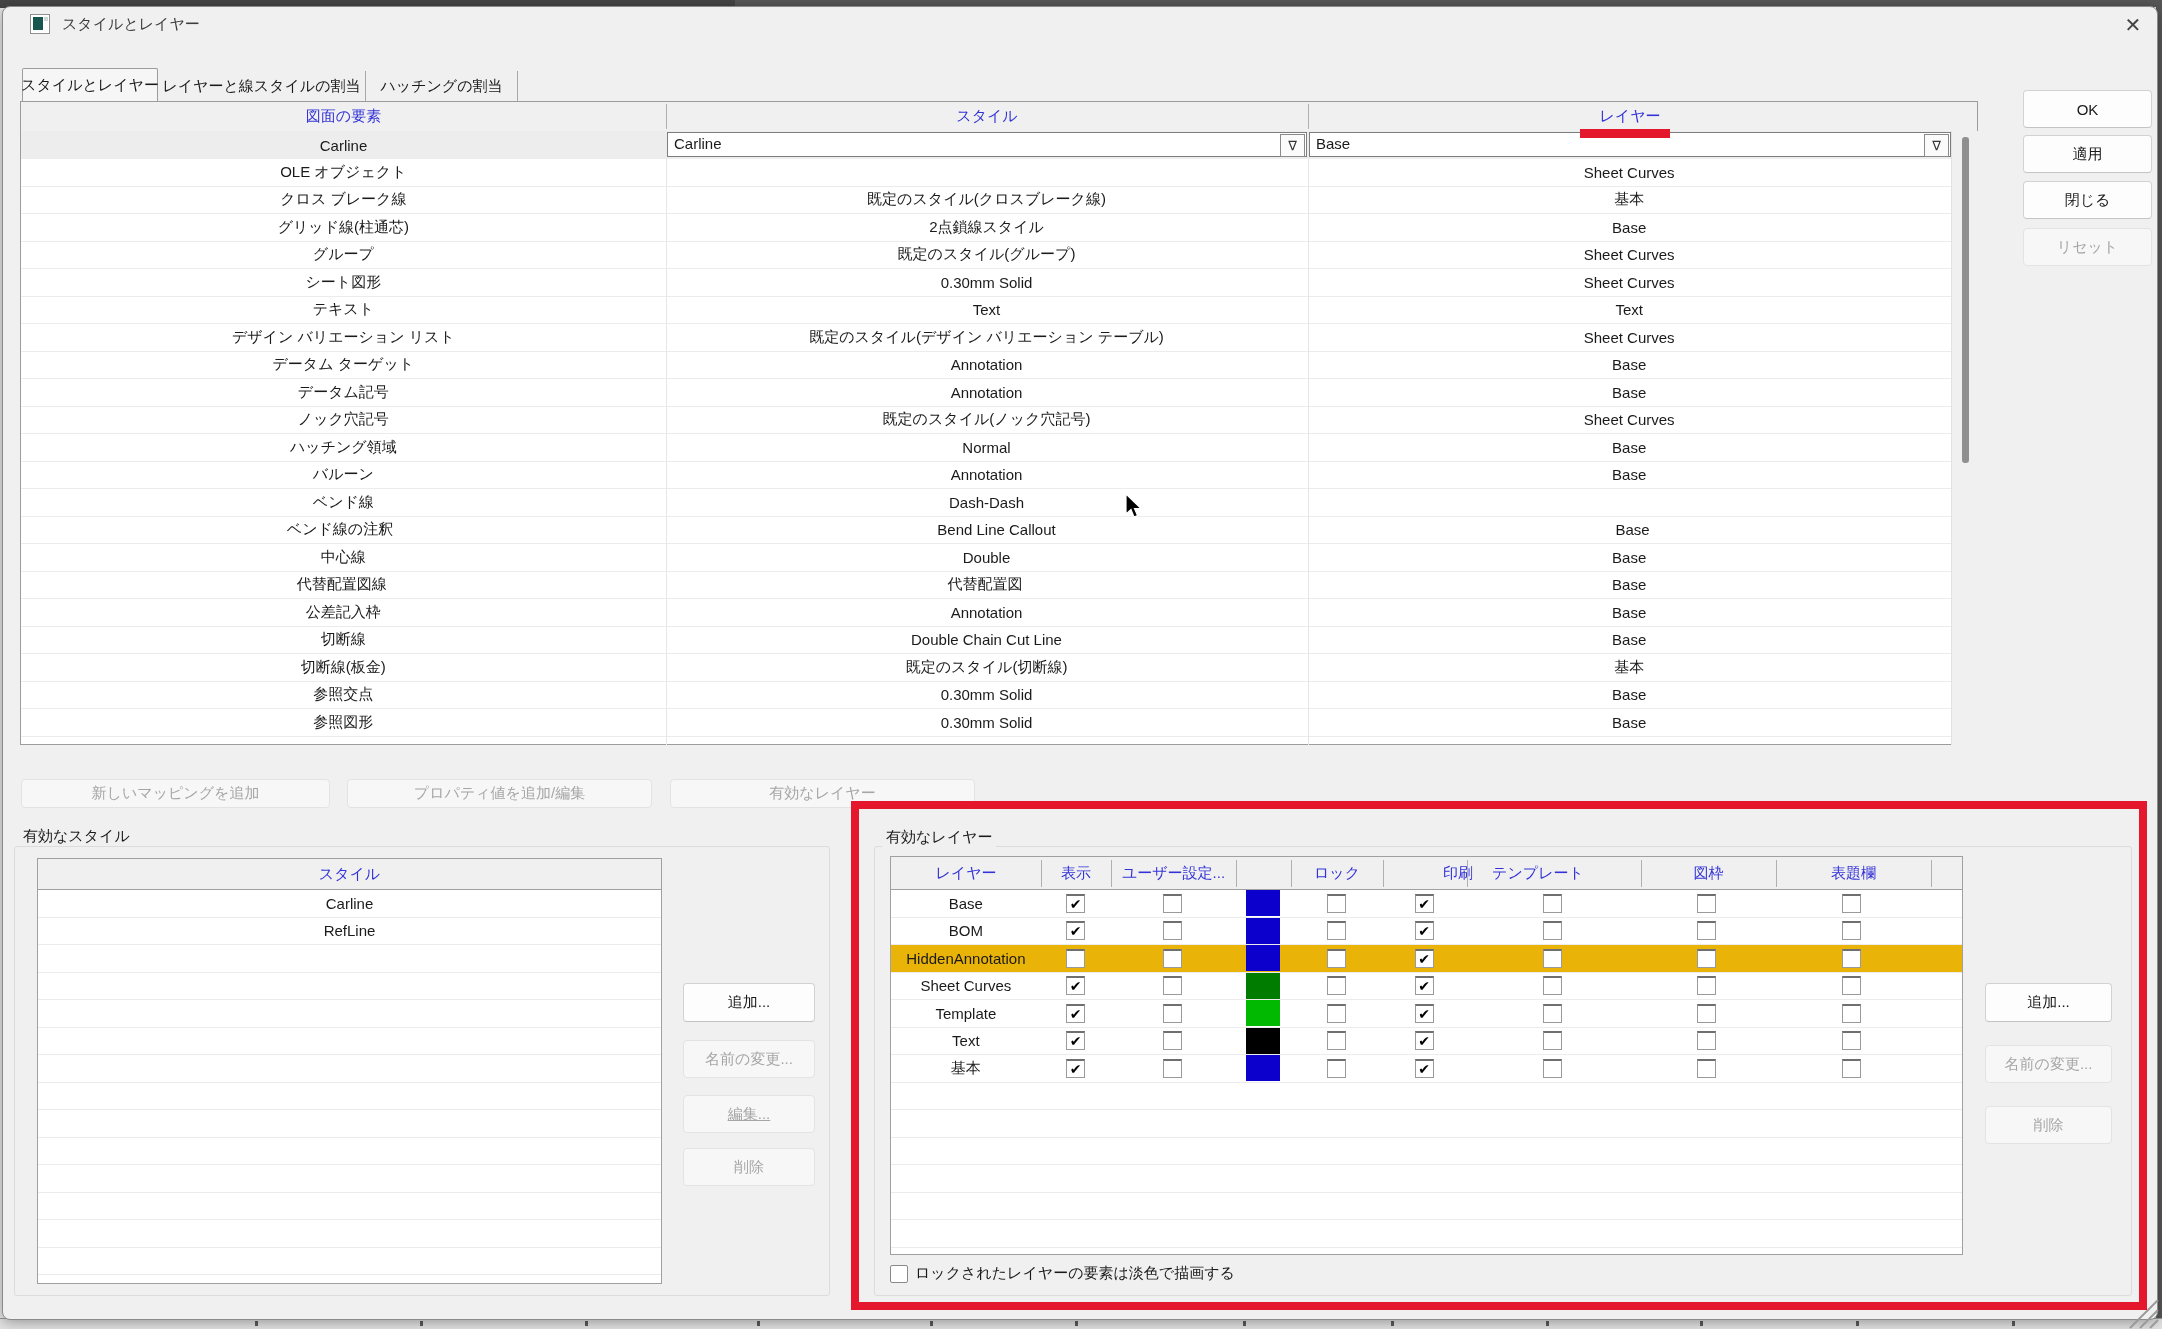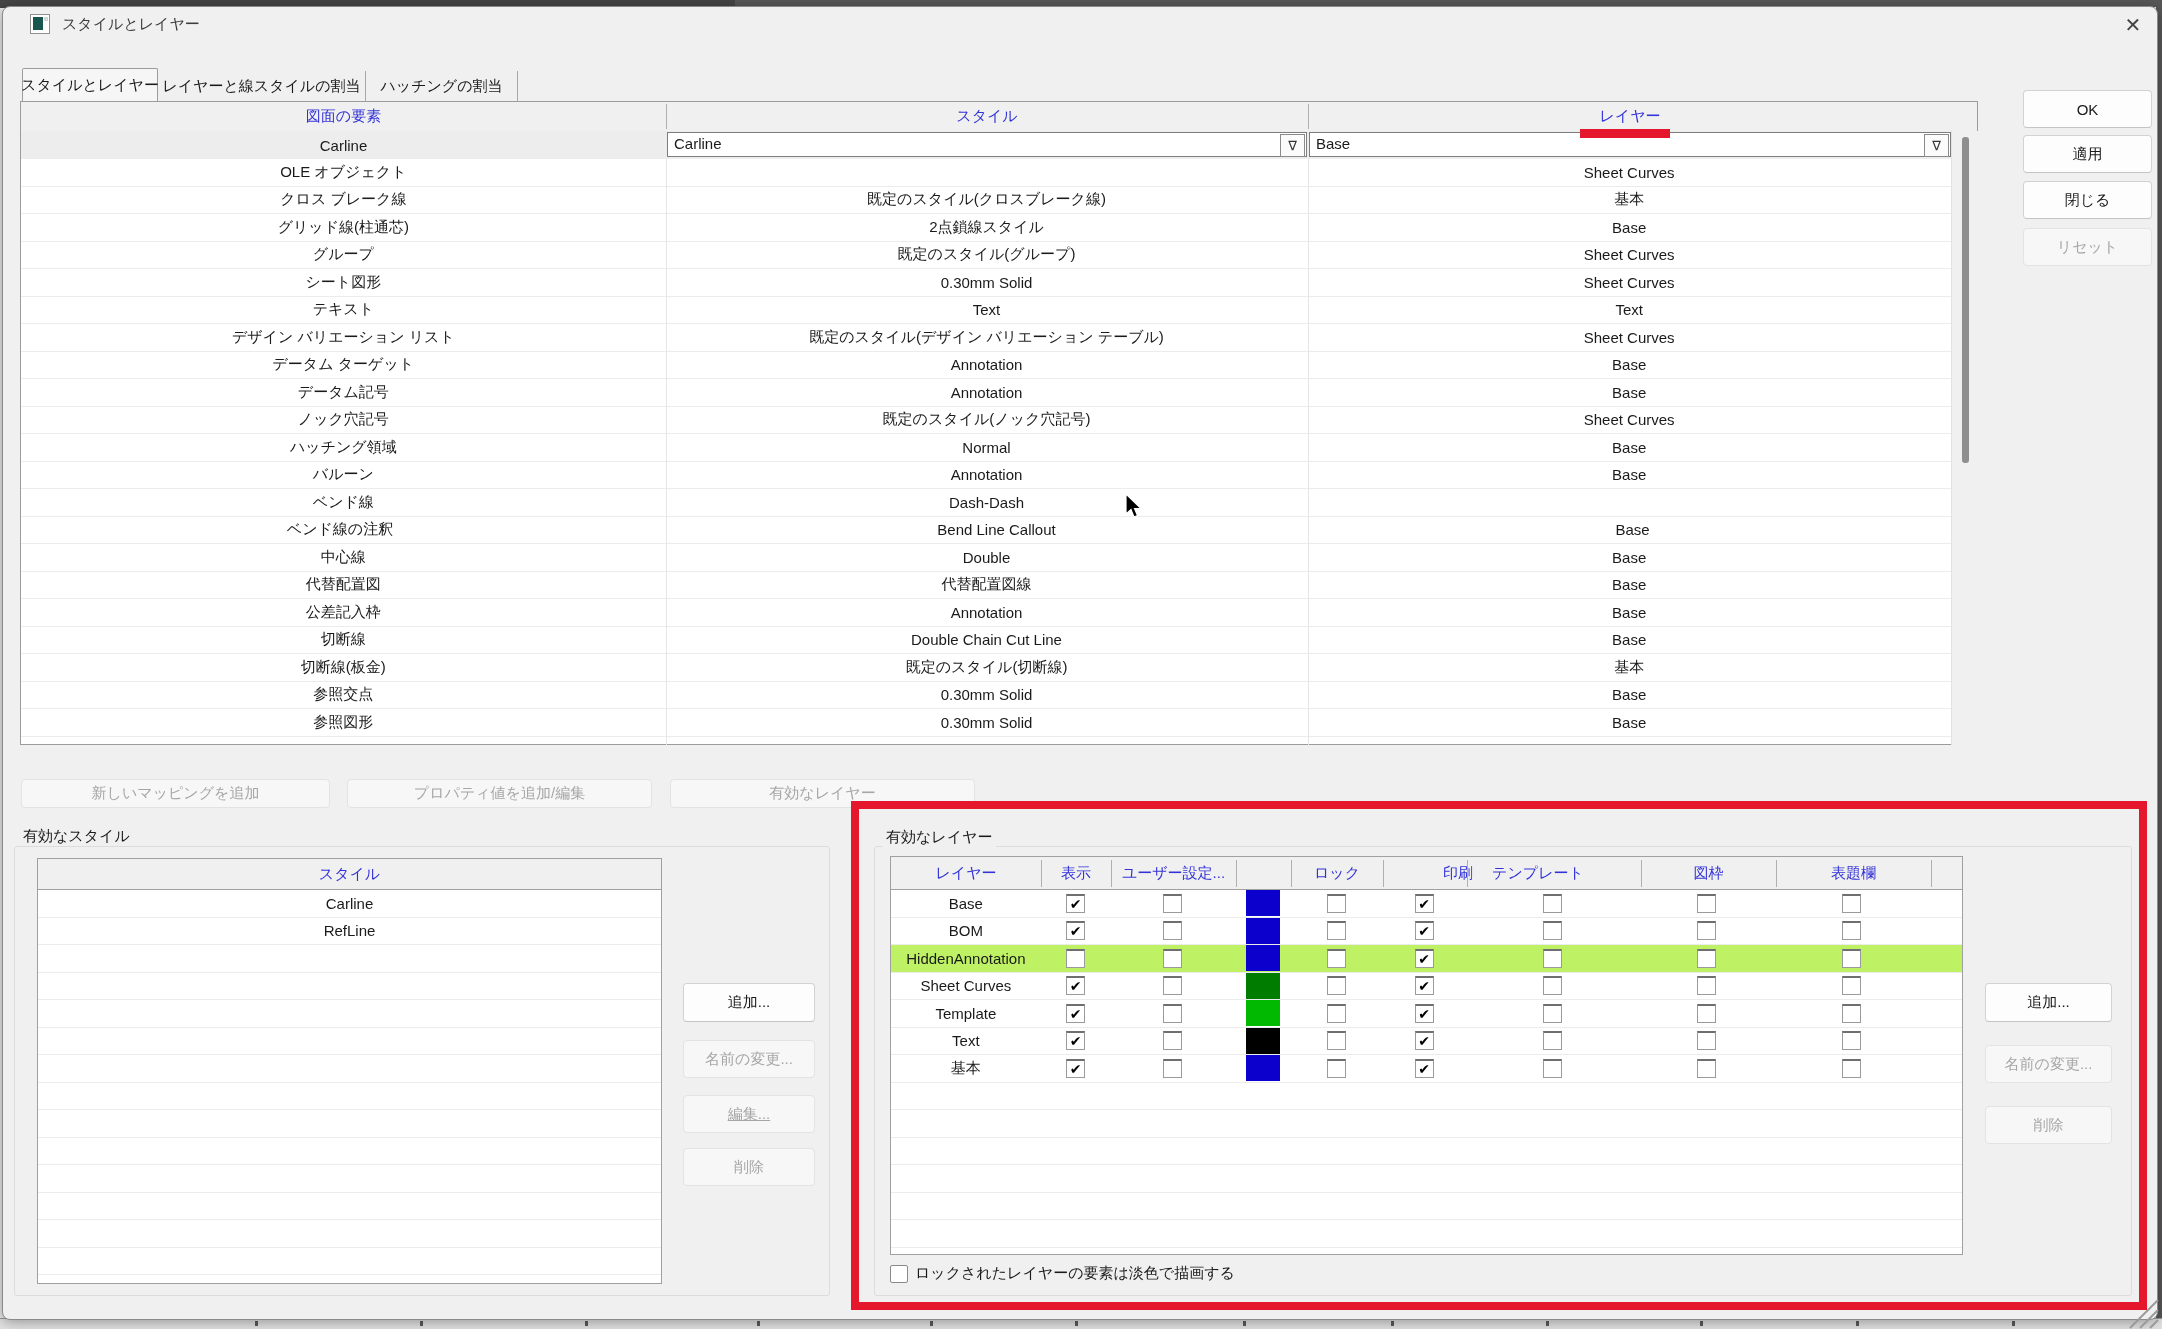--- a/index.html
+++ b/index.html
@@ -199,22 +199,22 @@
           <div style="width: 645px;">ベンド線の注釈</div>
           <div style="width: 642px; margin-left: 20px;">Bend Line Callout</div>
           <div style="width: 644px;">Base</div>
         </div>
         <div class="mt-row">
           <div style="width: 645px;">中心線</div>
           <div style="width: 642px;">Double</div>
           <div style="width: 644px;">Base</div>
         </div>
         <div class="mt-row">
+          <div style="width: 642px;">代替配置図線</div>
           <div style="width: 645px;">代替配置図</div>
-          <div style="width: 642px;">代替配置図線</div>
           <div style="width: 644px;">Base</div>
         </div>
         <div class="mt-row">
           <div style="width: 645px;">公差記入枠</div>
           <div style="width: 642px;">Annotation</div>
           <div style="width: 644px;">Base</div>
         </div>
         <div class="mt-row">
           <div style="width: 645px;">切断線</div>
           <div style="width: 642px;">Double Chain Cut Line</div>
@@ -382,21 +382,21 @@
             <div class="cb"></div>
           </div>
           <div style="width: 135px;">
             <div class="cb"></div>
           </div>
           <div style="width: 155px;">
             <div class="cb"></div>
           </div>
           <div style="width: 33px;"></div>
         </div>
-        <div class="lt-row" style="background: #bef264;">
+        <div class="lt-row" style="background: #eab308;">
           <div class="lt-name" style="width: 150px;">HiddenAnnotation</div>
           <div style="width: 70px;">
             <div class="cb"></div>
           </div>
           <div style="width: 125px;">
             <div class="cb"></div>
           </div>
           <div style="width: 55px;">
             <div class="swatch" style="background: rgb(12, 0, 204);"></div>
           </div>

